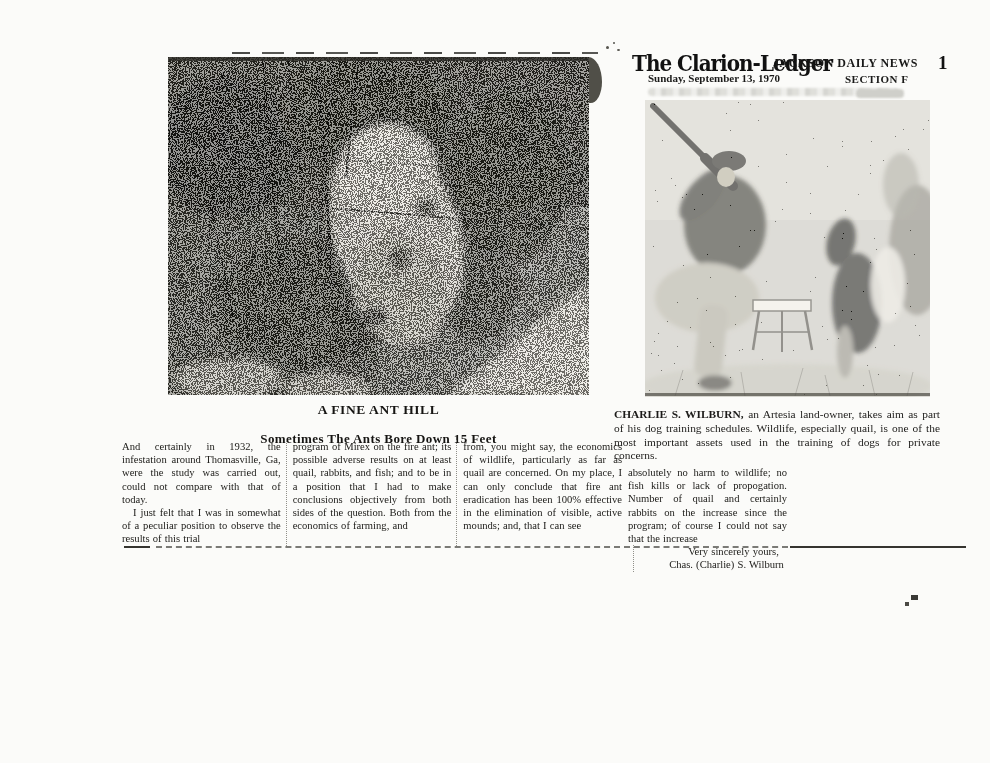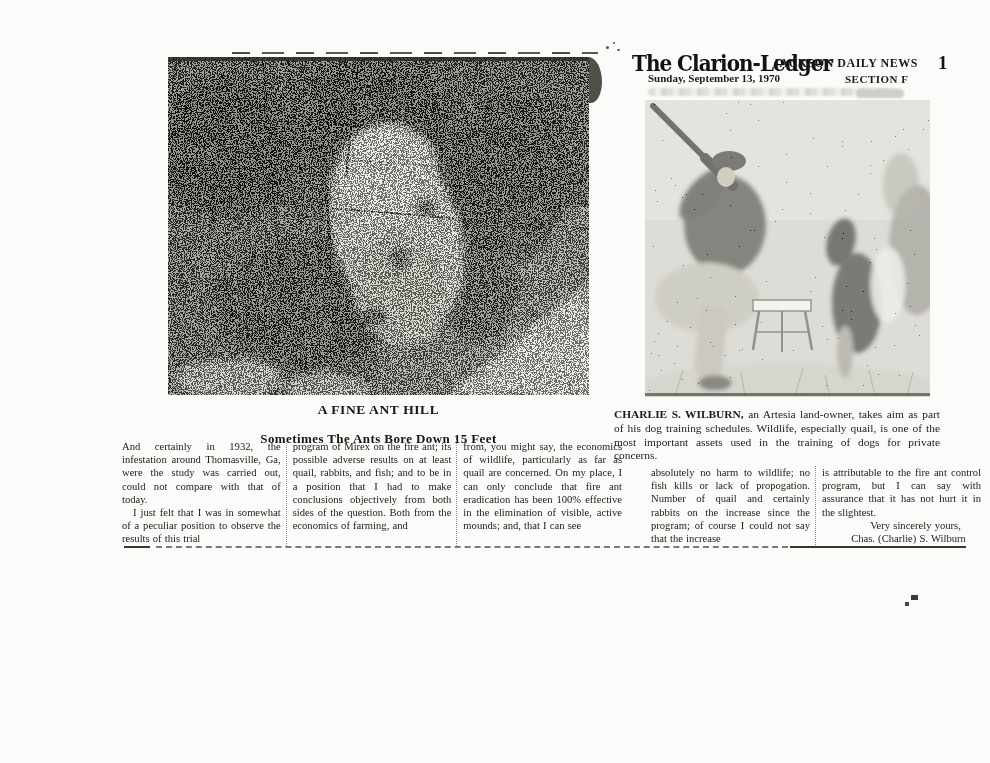--- a/index.html
+++ b/index.html
@@ -30,21 +30,21 @@
   .photo-left svg,.photo-right svg{display:block;}
 
   
   .lcap{position:absolute;left:168px;top:402px;width:421px;text-align:center;color:#161513;}
   .lcap .t1{font-weight:bold;font-size:13.5px;letter-spacing:0.6px;}
   .lcap .t2{font-weight:bold;font-size:13px;letter-spacing:0.4px;margin-top:13px;}
 
   
   .cols{position:absolute;display:flex;}
   .cols-left{left:122px;top:440px;width:500px;}
-  .cols-right{left:651px;top:466px;width:331px;}
+  .cols-right{left:628px;top:466px;width:331px;flex-direction:column;}
   .col{font-size:10.6px;line-height:13.2px;text-align:justify;color:#21201d;word-spacing:0.5px;}
   .cols-left .col{width:160px;}
   .cols-right .col{width:159px;}
   .col + .col{border-left:1px dotted #908f89;margin-left:5px;padding-left:6px;}
   .col p{margin:0;}
   .col p.indent{text-indent:11px;}
   .signoff{margin-top:1px;text-align:center;}
 
   
   .rcap{position:absolute;left:614px;top:408px;width:326px;font-size:11.4px;line-height:13.8px;text-align:justify;color:#1c1b19;word-spacing:0.5px;}
@@ -212,21 +212,20 @@
 
   <div class="rcap">
     <span class="lead">CHARLIE S. WILBURN,</span><span> an Artesia land-owner, takes aim as part of his dog training schedules. Wildlife, especially quail, is one of the most important assets used in the training of dogs for private concerns.</span>
   </div>
 
   <div class="cols cols-right">
     <div class="col">
       <p>absolutely no harm to wildlife; no fish kills or lack of propogation. Number of quail and certainly rabbits on the increase since the program; of course I could not say that the increase</p>
     </div>
     <div class="col">
-      <p>is attributable to the fire ant control program, but I can say with assurance that it has not hurt it in the slightest.</p>
       <p class="signoff s1" style="margin-left:28px;">Very sincerely yours,</p>
       <p class="signoff s2" style="margin-left:14px;">Chas. (Charlie) S. Wilburn</p>
     </div>
   </div>
 
   <div class="rule-solid" style="left:124px;width:26px;"></div>
   <div class="rule-dashed" style="left:156px;width:464px;"></div>
   <div class="rule-dashed" style="left:624px;width:164px;"></div>
   <div class="rule-solid" style="left:790px;width:176px;"></div>
 

